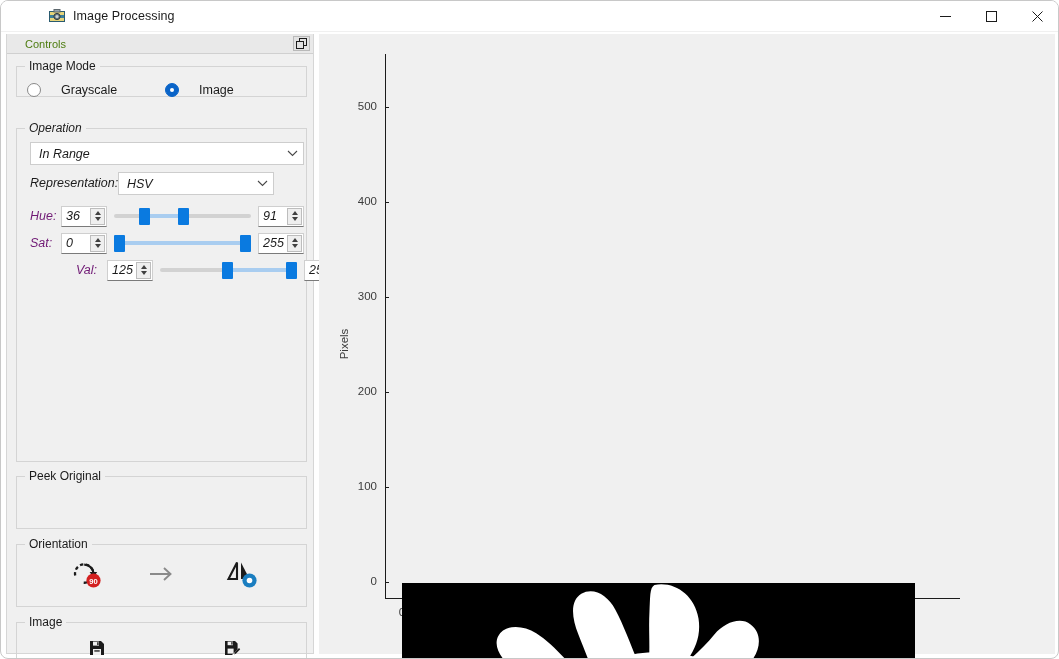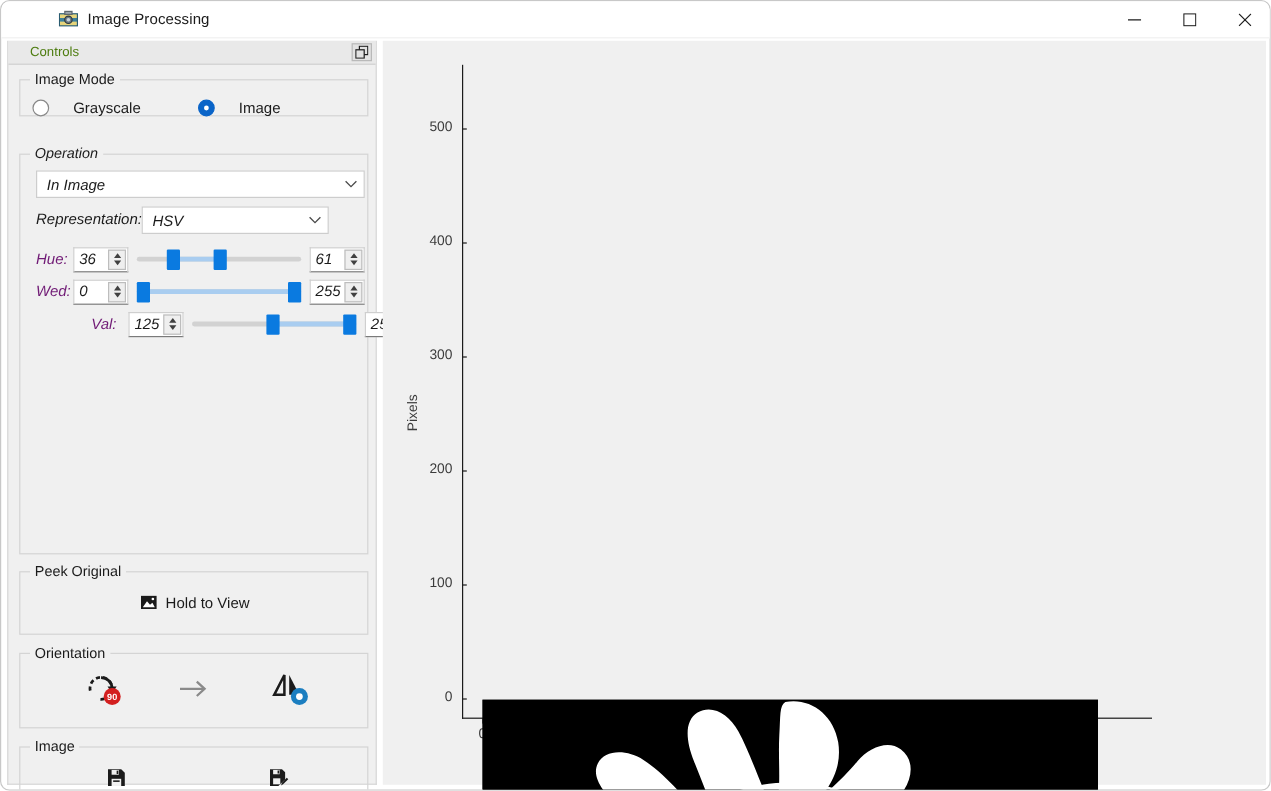--- a/index.html
+++ b/index.html
@@ -267,21 +267,21 @@
       <div class="radio-row" style="left:148px; top:16px;">
         <span class="radio on"></span>
         <span class="radio-label">Image</span>
       </div>
     </div>
 
     <div class="group" id="grp-op">
       <span class="legend">Operation</span>
 
       <div class="combo" id="cmb-op">
-        <span class="cb-text">In Image</span>
+        <span class="cb-text">In Range</span>
         <span class="cb-arrow">
           <svg width="11" height="7" viewBox="0 0 11 7">
               <polyline points="1,1 5.5,5.5 10,1" fill="none" stroke="#4a4a4a" stroke-width="1.1"></polyline>
             </svg>
         </span>
       </div>
 
       <span id="lbl-rep">Representation:</span>
       <div class="combo" id="cmb-rep">
         <span class="cb-text">HSV</span>
@@ -301,30 +301,30 @@
               <i class="down"></i>
             </span>
         </span>
         <span class="track-wrap">
           <span class="track"></span>
           <span class="track-fill" style="left: calc(20.1117% + 2.78771px); width: calc(30.7263% - 3.37989px);"></span>
           <span class="handle" style="left: calc(20.1117% - 2.21229px);"></span>
           <span class="handle" style="left: calc(50.838% - 5.59218px);"></span>
         </span>
         <span class="spin">
-          <span class="sp-val">61</span>
+          <span class="sp-val">91</span>
           <span class="sp-btns">
               <i class="up"></i>
               <i class="down"></i>
             </span>
         </span>
       </div>
 
       <div class="srow" id="srow-sat">
-        <span class="s-label">Wed:</span>
+        <span class="s-label">Sat:</span>
         <span class="spin">
           <span class="sp-val">0</span>
           <span class="sp-btns">
               <i class="up"></i>
               <i class="down"></i>
             </span>
         </span>
         <span class="track-wrap">
           <span class="track"></span>
           <span class="track-fill" style="left: calc(0% + 5px); width: calc(100% - 11px);"></span>
@@ -360,30 +360,20 @@
           <span class="sp-btns">
               <i class="up"></i>
               <i class="down"></i>
             </span>
         </span>
       </div>
     </div>
 
     <div class="group" id="grp-peek">
       <span class="legend">Peek Original</span>
-      <div class="flatbtn" id="btn-peek">
-        <span>
-          <svg width="14" height="12" viewBox="0 0 14 12">
-            <rect x="0.5" y="0.5" width="13" height="11" fill="#1b1b1b"></rect>
-            <polygon points="2,10 5.5,5 8,8 10,6.2 12,10" fill="#ffffff"></polygon>
-            <circle cx="10.4" cy="3.2" r="1.1" fill="#ffffff"></circle>
-          </svg>
-        </span>
-        <span>Hold to View</span>
-      </div>
     </div>
 
     <div class="group" id="grp-orient">
       <span class="legend">Orientation</span>
 
       <div class="flatbtn" id="btn-rot">
         <span>
           <svg width="34" height="30" viewBox="0 0 34 30">
             <path d="M5.2,16.5 A9.2,9.2 0 1 1 12.5,23.6" fill="none" stroke="#1b1b1b" stroke-width="2.3" stroke-dasharray="3.4 2.6"></path>
             <path d="M14.2,5.6 A9.2,9.2 0 0 1 23.4,14.8" fill="none" stroke="#1b1b1b" stroke-width="2.3"></path>

